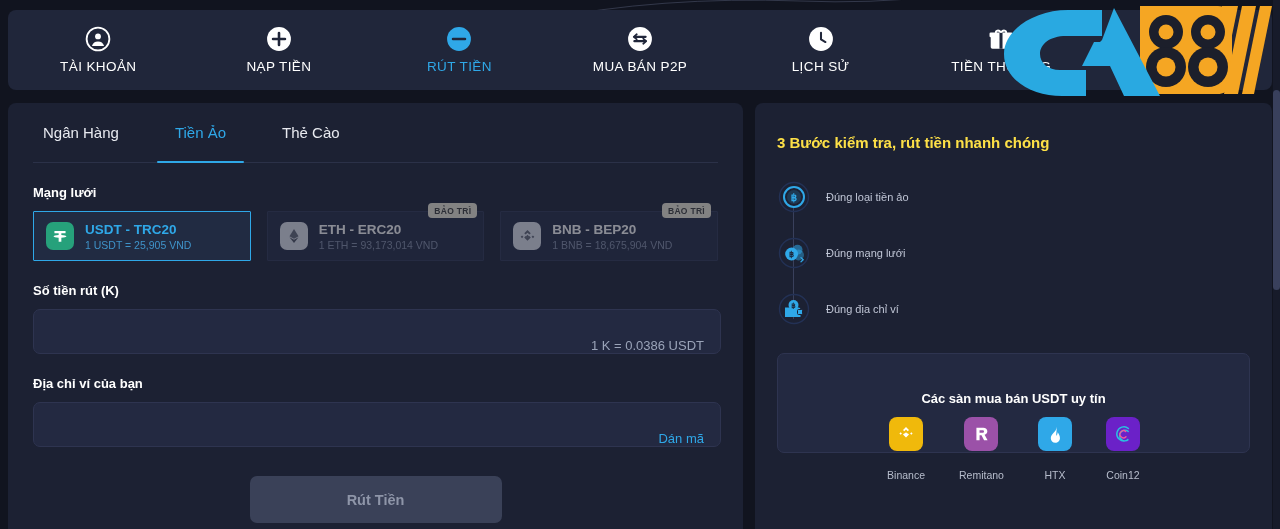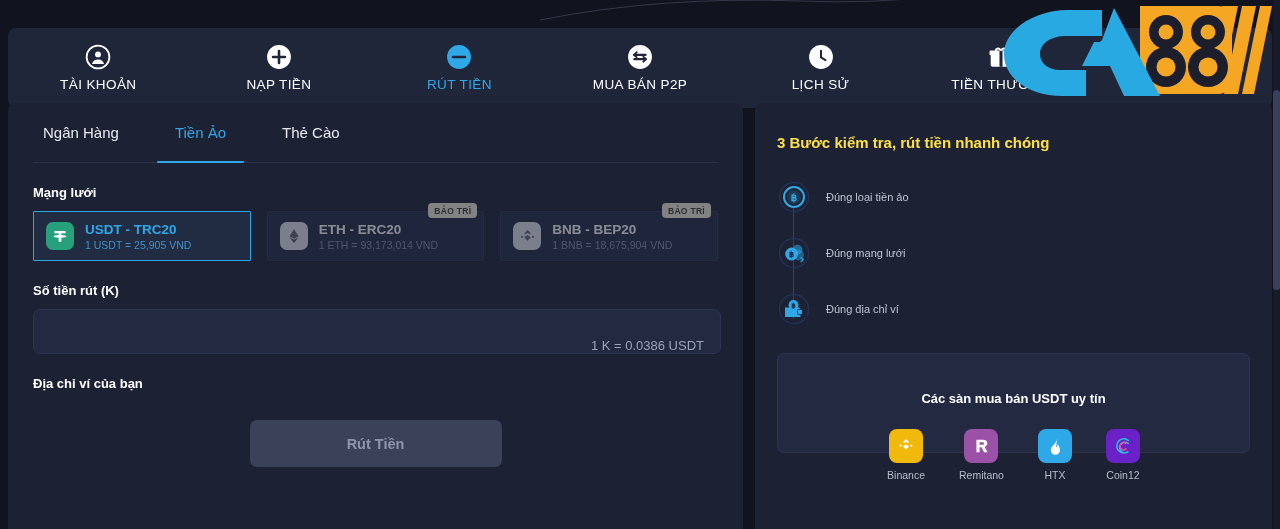--- a/index.html
+++ b/index.html
@@ -10,21 +10,21 @@
     overflow: hidden;
   }
   .page { position: relative; width: 1280px; height: 529px; background: #11141f; }
 
   
   .arc-deco { position: absolute; top: 0; left: 540px; width: 400px; height: 22px;
               overflow: hidden; pointer-events: none; }
   .arc-deco svg { display: block; }
 
   
-  .nav { position: absolute; top: 28px; left: 8px; width: 1264px; height: 80px;
+  .nav { position: absolute; top: 10px; left: 8px; width: 1264px; height: 80px;
          background: #20263a; border-radius: 8px; display: flex; align-items: center; }
   .nav-item { flex: 1; display: flex; flex-direction: column; align-items: center;
               justify-content: center; gap: 7px; cursor: pointer; height: 100%; }
   .nav-icon { width: 26px; height: 26px; display: block; }
   .nav-label { font-size: 13.5px; letter-spacing: .4px; color: #ffffff; font-weight: 400;
                white-space: nowrap; }
   .nav-item.active .nav-label { color: #2fa8e8; }
 
   
   .watermark { position: absolute; top: 0; left: 990px; width: 290px; height: 100px;
@@ -91,22 +91,22 @@
   .step { display: flex; align-items: center; gap: 16px; height: 56px; position: relative; }
   .step-ico { width: 32px; height: 32px; flex: none; position: relative; z-index: 2; }
   .step-text { font-size: 11px; color: #c0c6d6; }
   .step-line { position: absolute; left: 16px; width: 1px; background: #39405c; z-index: 1; }
 
   
   .ex-box { margin-top: 16px; width: 473px; height: 100px; background: #232941;
             border: 1px solid #2e3450; border-radius: 7px; padding: 13px 0 0 0; }
   .ex-title { text-align: center; font-size: 13px; font-weight: 700; color: #ffffff; margin-top: 24px; }
   .ex-row { display: flex; justify-content: center; gap: 34px; margin-top: 11px; }
-  .ex-item { display: flex; flex-direction: column; align-items: center; gap: 6px;
-             cursor: pointer; margin-top: 12px; }
+  .ex-item { display: flex; flex-direction: column; align-items: center; gap: 18px;
+             cursor: pointer; }
   .ex-logo { width: 34px; height: 34px; border-radius: 8px; display: flex;
              align-items: center; justify-content: center; }
   .ex-logo.binance { background: #f0b90b; }
   .ex-logo.remitano { background: #9b51a8; }
   .ex-logo.htx { background: #2fa8e8; }
   .ex-logo.coin12 { background: #6b21c8; }
   .ex-name { font-size: 10.5px; color: #b7bdcc; }
 
   
   .scrollbar { position: absolute; right: 0; top: 0; width: 7px; height: 529px;
@@ -288,20 +288,24 @@
       </div>
     </div>
 
     <div class="field-label">Số tiền rút (K)</div>
     <div class="input-box">
       <input type="text" placeholder="" style="">
       <span class="input-hint">1 K = 0.0386 USDT</span>
     </div>
 
     <div class="field-label">Địa chỉ ví của bạn</div>
+    <div class="input-box">
+      <input type="text" placeholder="" style="">
+      <span class="paste-link">Dán mã</span>
+    </div>
 
     <div class="submit-wrap">
       <button class="submit-btn" disabled="">Rút Tiền</button>
     </div>
   </div>
 
   <div class="right-panel">
 
     <div class="rp-title">3 Bước kiểm tra, rút tiền nhanh chóng</div>
 

